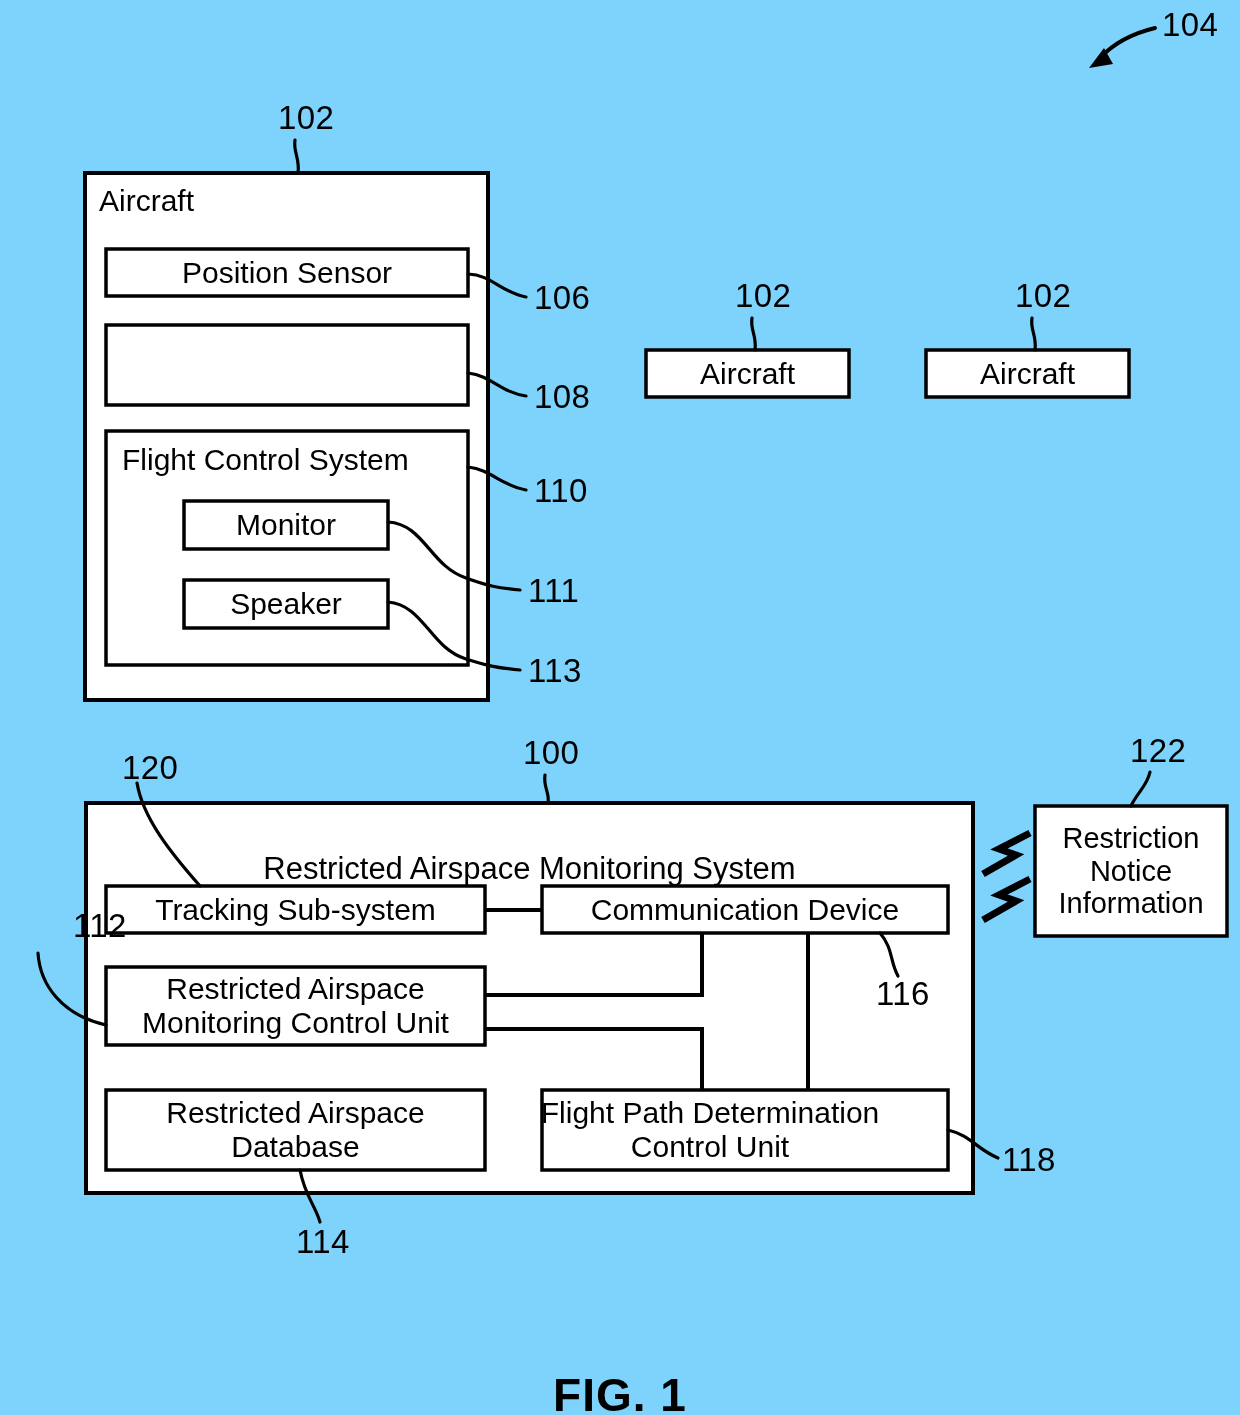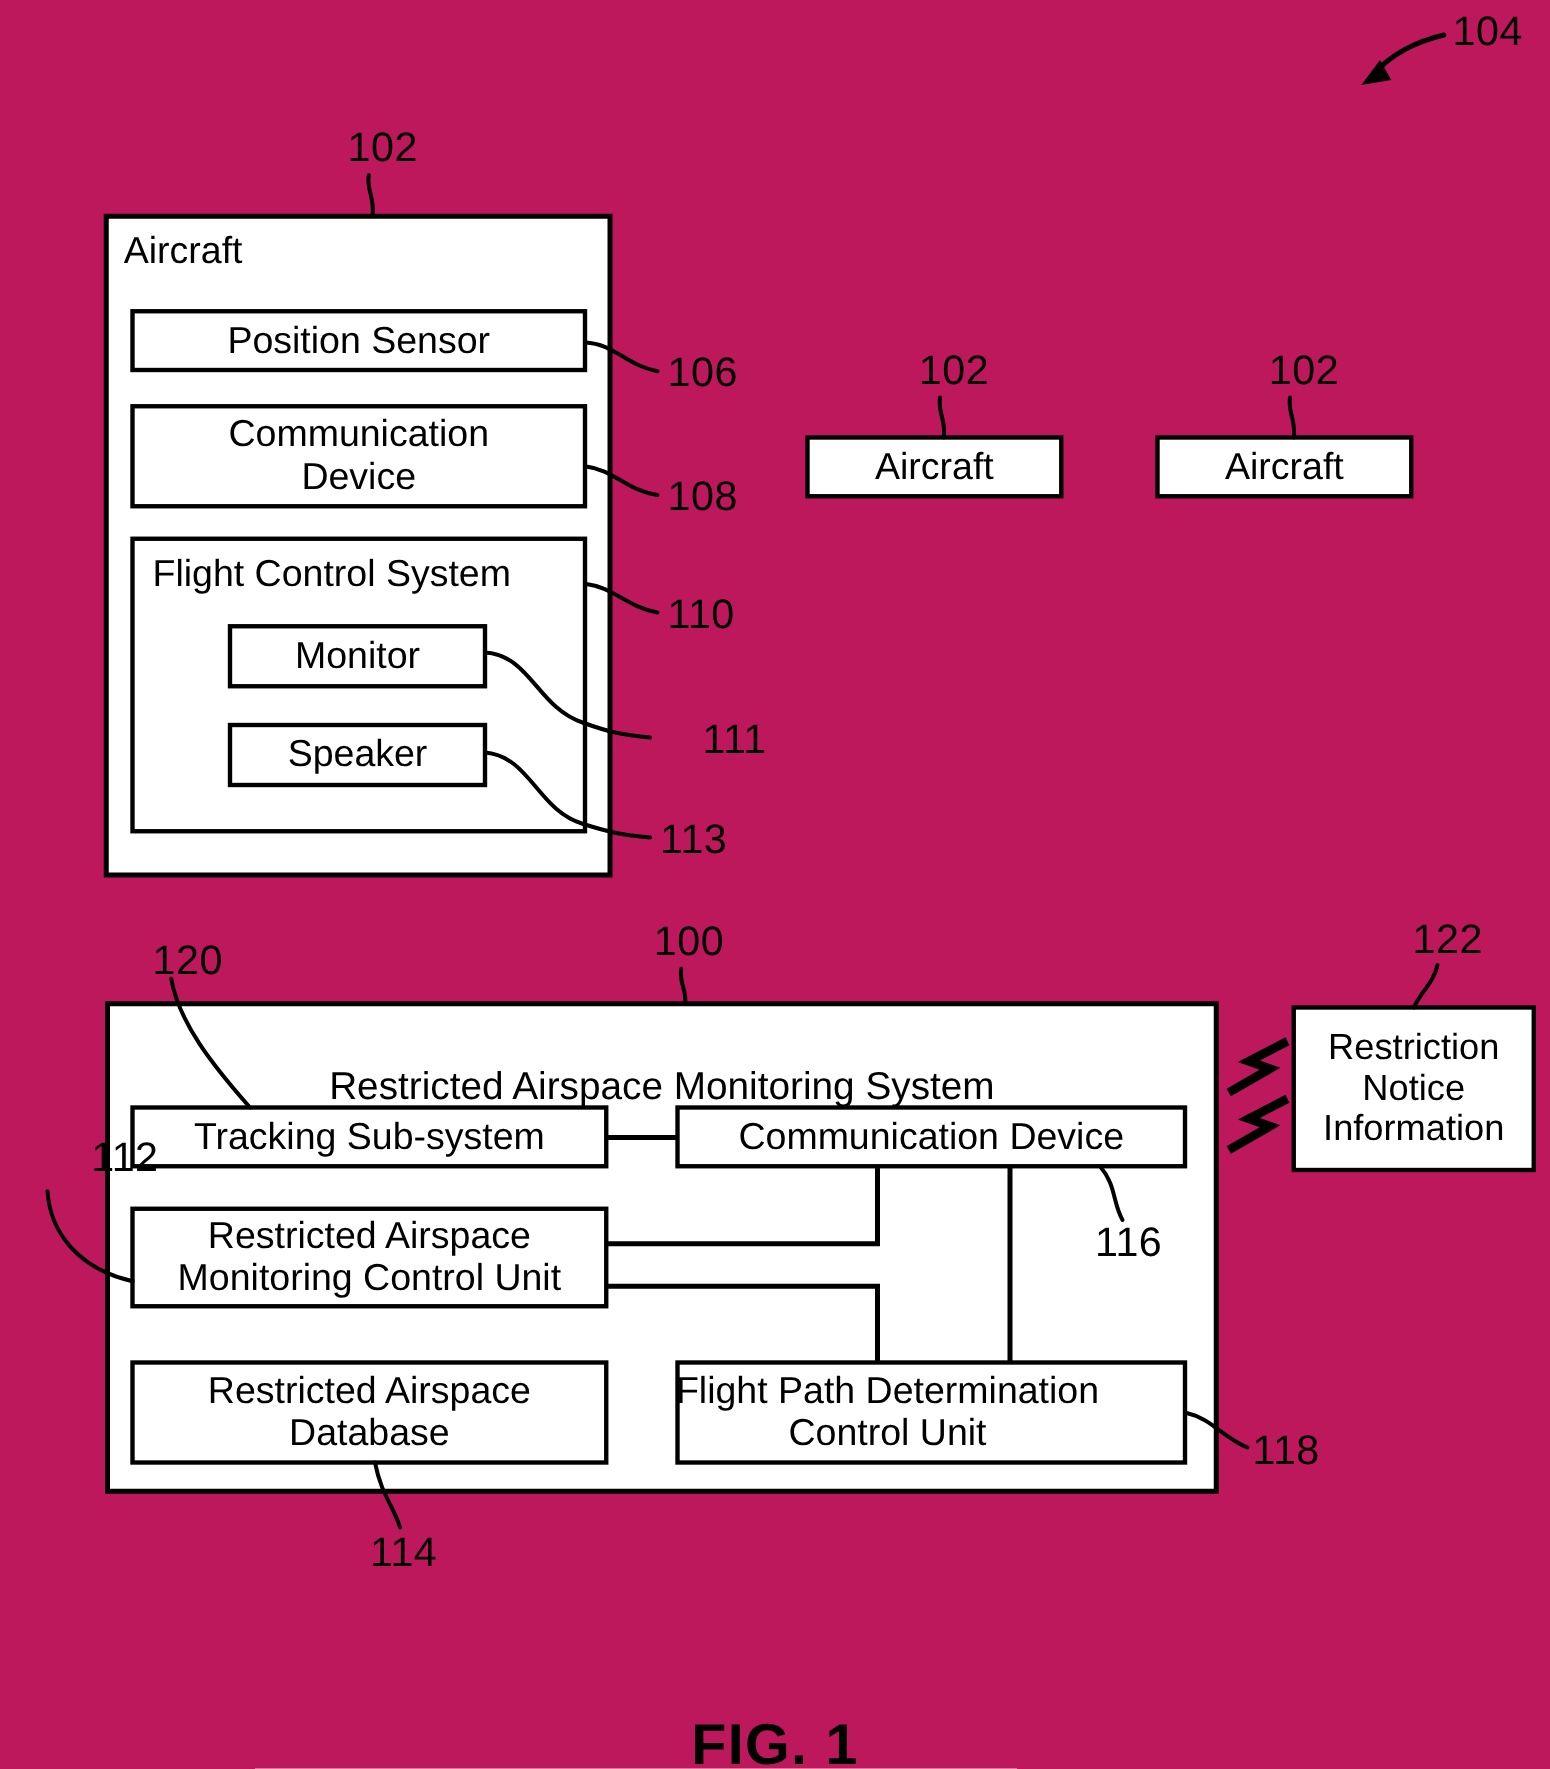--- a/index.html
+++ b/index.html
@@ -9,21 +9,21 @@
     background: #ffffff;
   }
   body {
     font-family: "Liberation Sans", sans-serif;
     color: #000000;
   }
   #figure-root {
     position: relative;
     width: 1240px;
     height: 1415px;
-    background: #be185d;
+    background: #7dd3fc;
     overflow: hidden;
   }
   #figure-svg {
     position: absolute;
     top: 0;
     left: 0;
     width: 1240px;
     height: 1415px;
   }
   .box-rect {
@@ -194,29 +194,27 @@
 
   <div class="lbl refnum" style="left:1162px; top:7px;">104</div>
 
   <div class="lbl refnum" style="left:278px; top:100px;">102</div>
 
   <div class="lbl group-title" style="left:99px; top:184px; width:240px;">Aircraft</div>
 
   <div class="lbl box-label center-h" style="left:106px; top:249px; width:362px; height:47px;">Position Sensor</div>
   <div class="lbl refnum" style="left:534px; top:280px;">106</div>
 
-  <div class="lbl box-label center-h" style="left:106px; top:325px; width:362px; height:80px;">Communication
-Device</div>
   <div class="lbl refnum" style="left:534px; top:379px;">108</div>
 
   <div class="lbl group-title" style="left:122px; top:443px; width:340px;">Flight Control System</div>
   <div class="lbl refnum" style="left:534px; top:473px;">110</div>
 
   <div class="lbl box-label center-h" style="left:184px; top:501px; width:204px; height:48px;">Monitor</div>
-  <div class="lbl refnum" style="left:528px; top:573px;margin-left:34px;">111</div>
+  <div class="lbl refnum" style="left:528px; top:573px;">111</div>
 
   <div class="lbl box-label center-h" style="left:184px; top:580px; width:204px; height:48px;">Speaker</div>
   <div class="lbl refnum" style="left:528px; top:653px;">113</div>
 
   <div class="lbl refnum" style="left:735px; top:278px;">102</div>
   <div class="lbl box-label center-h" style="left:646px; top:350px; width:203px; height:47px;">Aircraft</div>
 
   <div class="lbl refnum" style="left:1015px; top:278px;">102</div>
   <div class="lbl box-label center-h" style="left:926px; top:350px; width:203px; height:47px;">Aircraft</div>
 

